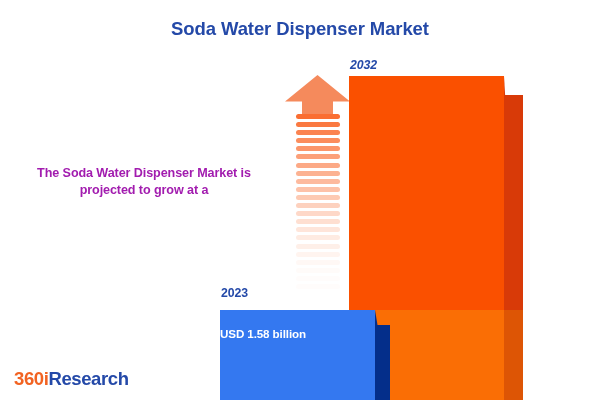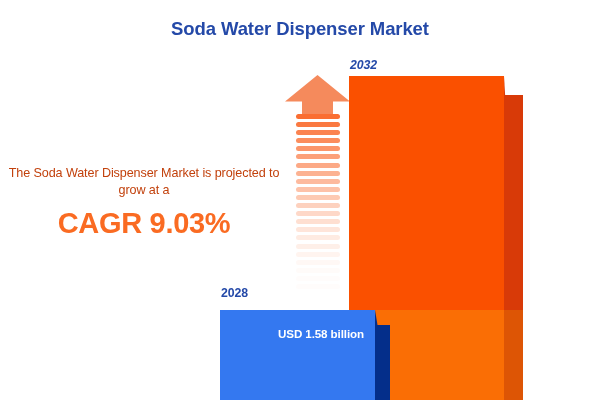--- a/index.html
+++ b/index.html
@@ -32,22 +32,22 @@
 
   
   #statement {
     position:absolute;
     left:8px; top:165px;
     width:272px;
     text-align:center;
   }
   #statement-line {
     font-size:12.6px;
-    font-weight:normal;
-    color:#c2410c;
+    font-weight:bold;
+    color:#a21caf;
     line-height:17px;
     letter-spacing:-0.1px;
   }
   #cagr-value {
     margin-top:8px;
     font-size:29px;
     font-weight:bold;
     color:#FA6B22;
     letter-spacing:-0.3px;
     line-height:32px;
@@ -143,21 +143,21 @@
     clip-path:polygon(0 0, 100% 100%, 100% 100%, 0 100%);
   }
   #bar-2024-side-fill {
     position:absolute; left:163px; top:39px;
     width:15px; height:75px;
     background:#042E8A;
   }
   #bar-2024-value {
     position:absolute; left:8px; top:41px;
     width:144px;
-    text-align:right;
+    text-align:left;
     font-size:11.6px; font-weight:bold; color:#ffffff;
     letter-spacing:-0.1px;
   }
   
   #orange-lower-tint {
     position:absolute;
     left:349px; top:310px;
     width:155px; height:90px;
     background:#FA6E05;
   }
@@ -170,21 +170,20 @@
 </style>
 </head>
 <body>
 
 <div id="infographic">
 
   <div id="chart-title">Soda Water Dispenser Market</div>
 
   <div id="statement">
     <div id="statement-line">The Soda Water Dispenser Market is projected to grow at a</div>
-    <div id="cagr-value">CAGR 9.03%</div>
   </div>
 
   <div id="growth-arrow">
     <div id="arrow-head">
       <svg width="67" height="46" viewBox="0 0 67 46" aria-hidden="true">
         <path d="M33.5 1 L66 27.5 L49 27.5 L49 42 Q49 45 46 45 L21 45 Q18 45 18 42 L18 27.5 L1 27.5 Z" fill="#F58A5C"></path>
       </svg>
     </div>
     <div id="arrow-shaft">
         <div class="arrow-stripe" style="background: rgb(250, 110, 50);"></div>
@@ -216,21 +215,22 @@
     <div id="bar-2032-label">2032</div>
     <div id="bar-2032-front"></div>
     <div id="bar-2032-side"></div>
     <div id="bar-2032-side-fill"></div>
   </div>
 
   <div id="orange-lower-tint"></div>
   <div id="orange-lower-side-tint"></div>
 
   <div id="bar-2024" class="bar-group">
-    <div id="bar-2024-label">2028</div>
+    <div id="bar-2024-label">2023</div>
     <div id="bar-2024-front"></div>
     <div id="bar-2024-side"></div>
     <div id="bar-2024-side-fill"></div>
     <div id="bar-2024-value">USD 1.58 billion</div>
   </div>
 
+  <div id="logo"><span class="logo-a">360i</span><span class="logo-b">Research</span></div>
 
 </div>
 
 </body></html>

